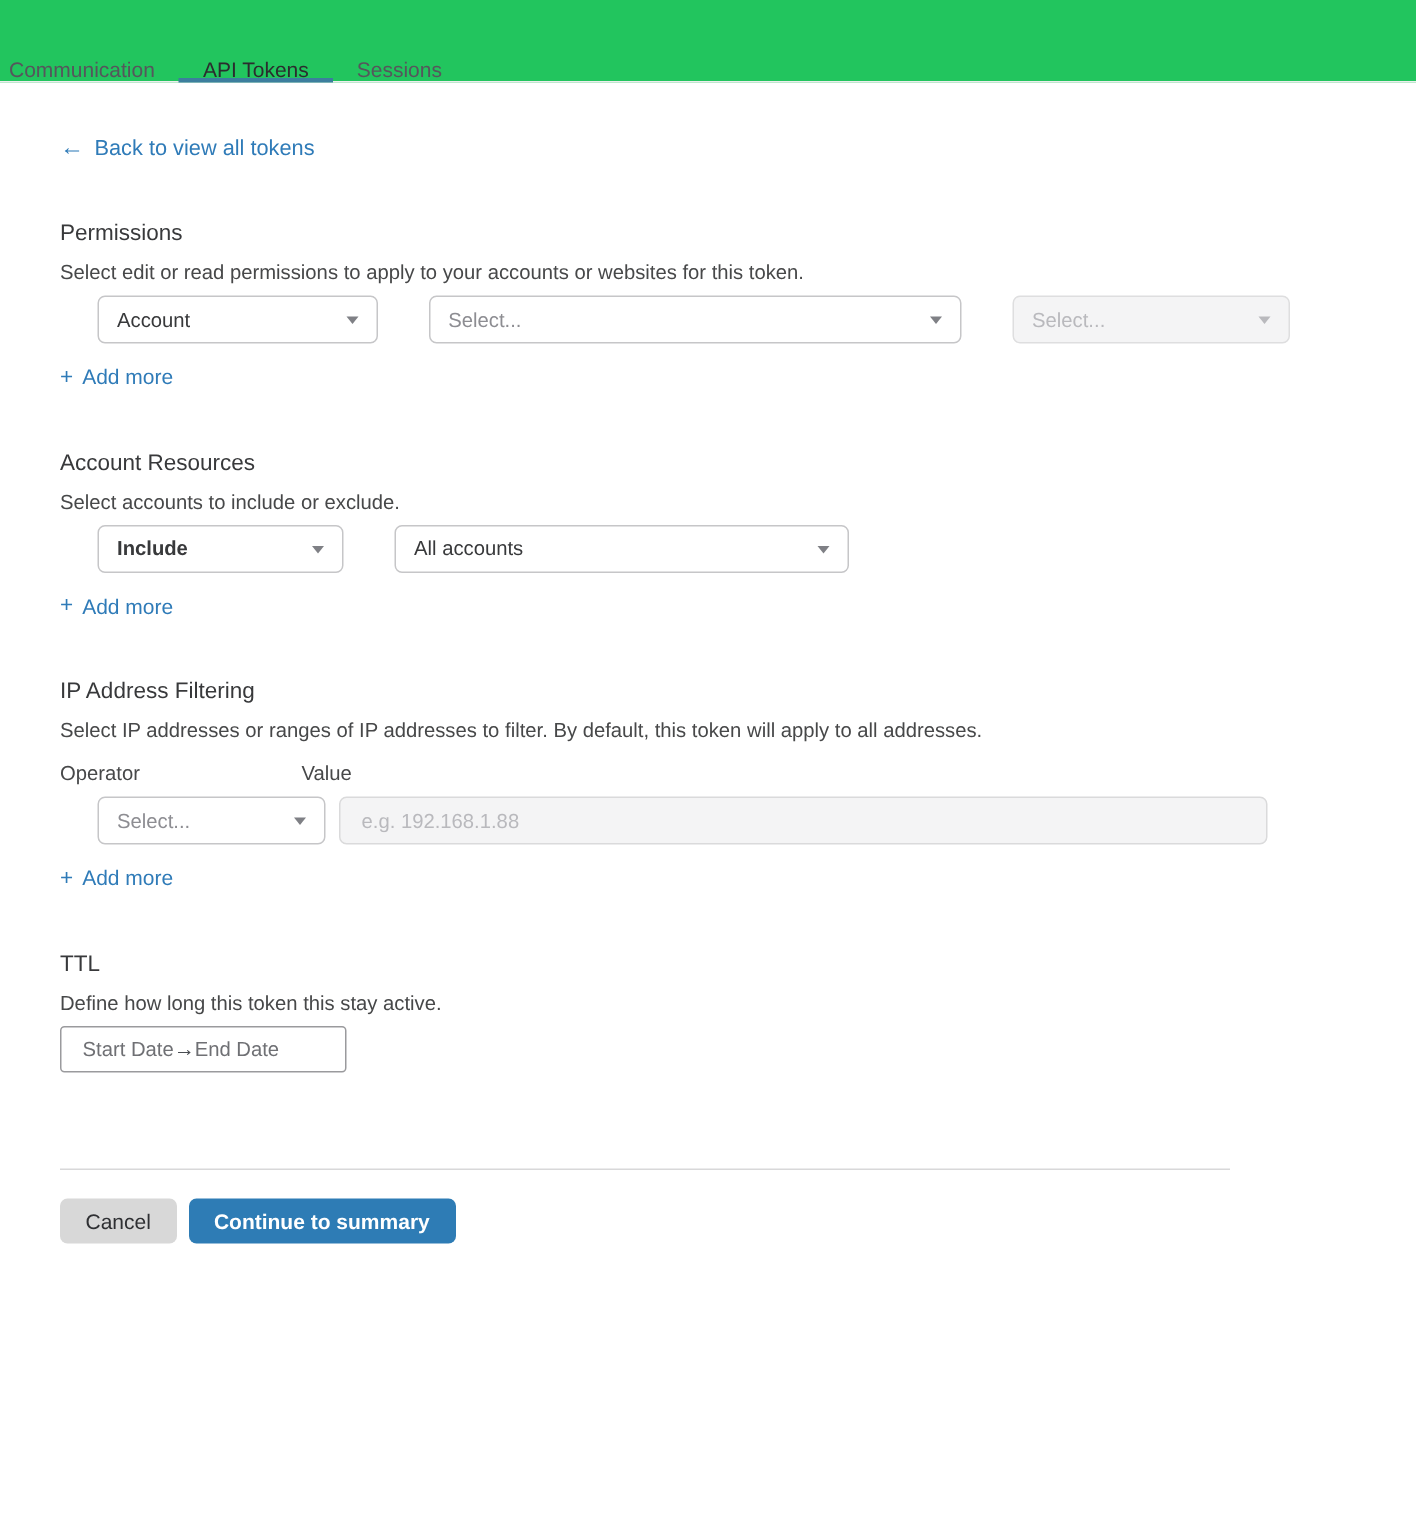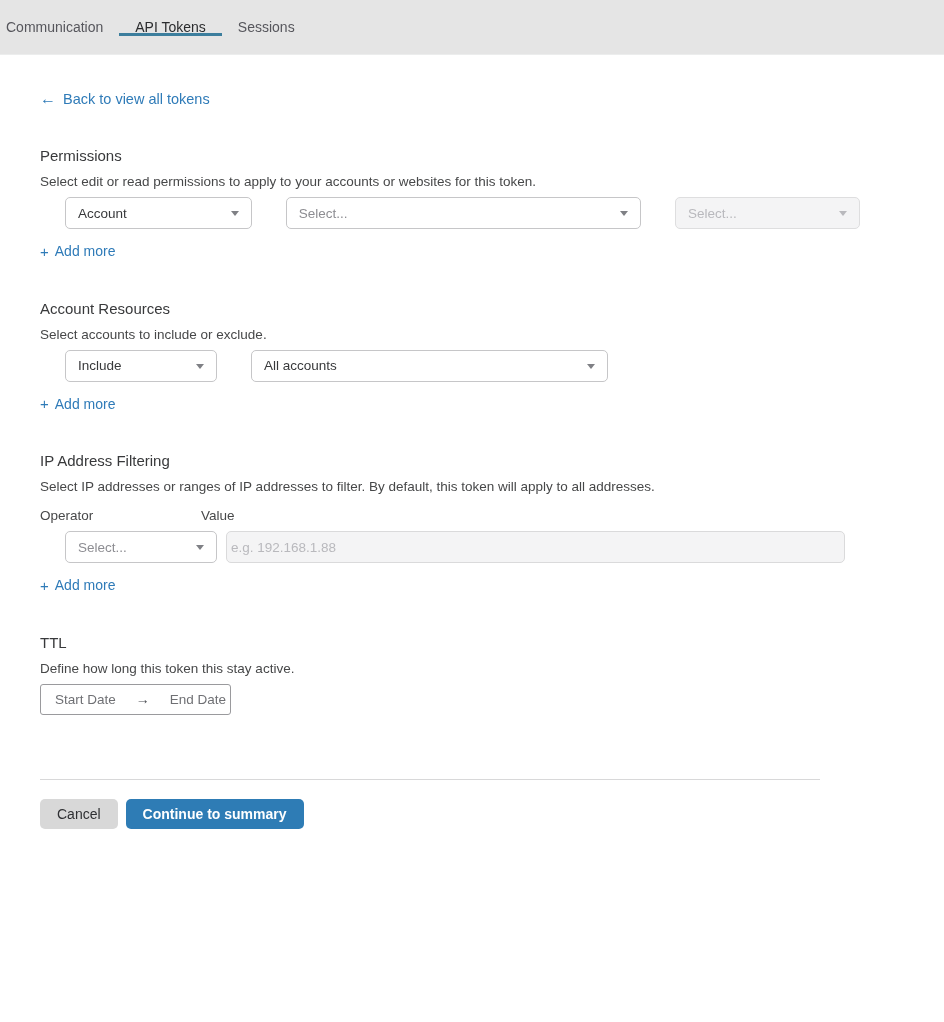--- a/index.html
+++ b/index.html
@@ -17,24 +17,24 @@
   html,body{width:944px;background:#fff;}
   body{
     font-family:"Liberation Sans","DejaVu Sans",sans-serif;
     color:var(--text);
     height:1022px;
     overflow:hidden;
   }
   
   .tabbar{
     height:55px;
-    background:#e5e5e5;
+    background:#22c55e;
     border-bottom:1px solid #eceded;
     display:flex;
-    align-items:center;
+    align-items:flex-end;
     padding-left:6px;
   }
   .tab{
     font-size:14px;
     color:var(--muted);
     padding:0 16px;
     display:flex;
     align-items:center;
     position:relative;
     cursor:pointer;
@@ -131,22 +131,22 @@
   .select.disabled{
     background:var(--disabled-bg);
     border-color:#dededf;
     color:var(--disabled-text);
     cursor:default;
   }
   .select.disabled .caret{border-top-color:var(--disabled-text);}
   .w-scope{width:195px;}
   .w-perm{width:373px;}
   .w-level{width:193px;}
-  .w-include{width:152px;}
-  .w-accounts{width:357px;}
+  .w-include{width:164px;font-weight:bold;}
+  .w-accounts{width:303px;}
   .w-operator{width:152px;}
   .add-more{
     margin-top:14px;
     display:inline-flex;
     align-items:center;
     gap:6px;
     color:var(--link);
     font-size:14px;
     cursor:pointer;
   }
@@ -162,36 +162,36 @@
   }
   .label-operator{width:152px;}
   .ip-value-input{
     flex:0 0 619px;
     height:32px;
     border:1px solid #dadadb;
     border-radius:5px;
     background:var(--disabled-bg);
     font-family:inherit;
     font-size:13.5px;
-    padding:0 4px;
+    padding:0 14px;
     color:var(--text);
     outline:none;
   }
   .ip-value-input::placeholder{color:var(--disabled-text);opacity:1;}
   .date-range{
     margin-top:8px;
     width:191px;
     height:31px;
     border:1px solid #9a9a9d;
     border-radius:3px;
     background:#fff;
     display:flex;
     align-items:center;
     padding:0 14px;
-    gap:20px;
+    gap:0;
     font-size:13.5px;
     color:#6f7074;
     cursor:pointer;
     white-space:nowrap;
   }
   .date-arrow{color:#4a4d52;font-size:14px;}
   .divider{
     margin-top:64px;
     width:780px;
     border-top:1px solid #d8d8d9;

